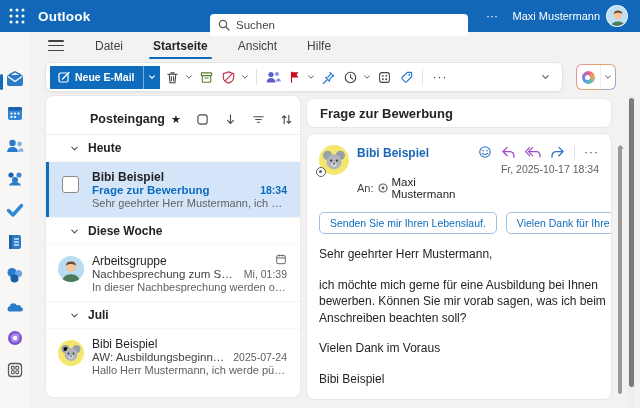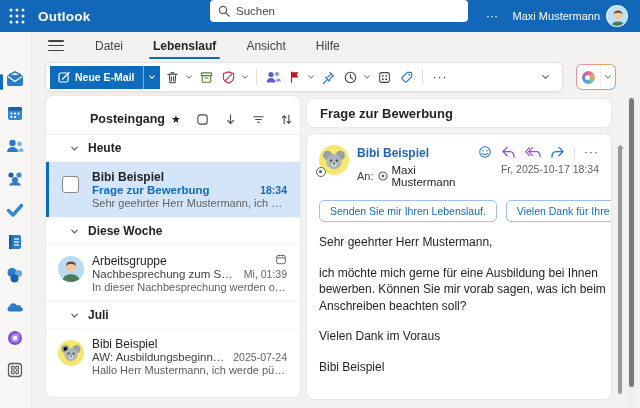--- a/index.html
+++ b/index.html
@@ -5,21 +5,21 @@
   html,body{margin:0;padding:0;}
   body{font-family:"Liberation Sans","DejaVu Sans",sans-serif;background:#e8e8e8;}
   .stage{position:relative;width:640px;height:408px;background:#f3f2f1;overflow:hidden;
          font-family:"Liberation Sans","DejaVu Sans",sans-serif;}
   
   .topbar{position:absolute;left:0;top:0;width:640px;height:32px;background:#1267b8;
           display:flex;align-items:center;}
   .waffle{position:absolute;left:8px;top:7px;width:18px;height:18px;cursor:pointer;}
   .brand{position:absolute;left:38px;top:0;height:32px;display:flex;align-items:center;
          color:#fff;font-size:13.5px;font-weight:700;letter-spacing:.2px;}
-  .searchbox{position:absolute;left:210px;top:0;width:258px;height:22px;background:#fff;
+  .searchbox{position:absolute;left:210px;top:14px;width:258px;height:22px;background:#fff;
              border-radius:4px;display:flex;align-items:center;padding:0 8px;box-sizing:border-box;gap:6px;}
   .searchbox span{color:#484848;font-size:11.5px;}
   .top-more{position:absolute;left:480px;top:0;height:32px;width:24px;color:#fff;font-size:12px;
             display:flex;align-items:center;justify-content:center;cursor:pointer;}
   .top-user{position:absolute;right:40px;top:0;height:32px;display:flex;align-items:center;
             color:#fff;font-size:11px;}
   .top-avatar{position:absolute;right:12px;top:5px;width:22px;height:22px;border-radius:50%;
               background:#bfe0f2;overflow:hidden;border:1px solid rgba(255,255,255,.6);box-sizing:border-box;}
   
   .rail{position:absolute;left:0;top:32px;width:30px;height:376px;background:#f8f7f6;}
@@ -89,21 +89,21 @@
             padding-left:13px;font-size:13px;font-weight:600;color:#242424;}
   .msgcard{position:absolute;left:306px;top:133px;width:306px;height:267px;background:#fff;
            border:1px solid #e8e8e8;border-radius:8px;box-sizing:border-box;padding:11px 12px;overflow:hidden;}
   .msg-head{display:flex;gap:8px;}
   .avatar30{width:30px;height:30px;border-radius:50%;background:#f5e76e;position:relative;flex:none;overflow:visible;}
   .avatar30 .badge{position:absolute;left:-3px;bottom:-2px;width:10px;height:10px;border-radius:50%;
                    background:#fff;border:1.5px solid #5f5f5f;box-sizing:border-box;}
   .avatar30 .badge::after{content:"";position:absolute;left:2px;top:2px;width:3px;height:3px;border-radius:50%;background:#5f5f5f;}
   .msg-cols{flex:1;min-width:0;}
   .msg-name{font-size:12px;font-weight:700;color:#1b66b8;margin-top:1px;}
-  .msg-to{font-size:11px;color:#424242;margin-top:4px;display:flex;align-items:center;gap:4px;}
+  .msg-to{font-size:11px;color:#424242;margin-top:16px;display:flex;align-items:center;gap:4px;}
   .msg-to .toname{color:#242424;font-size:11.5px;}
   .msg-right{display:flex;flex-direction:column;align-items:flex-end;gap:4px;flex:none;}
   .actions{display:flex;align-items:center;gap:9px;}
   .actions .ic{cursor:pointer;display:flex;}
   .msg-date{font-size:10.5px;color:#616161;}
   .chips{margin-top:12px;}
   .chiprow{display:flex;gap:9px;margin-bottom:7px;}
   .chip{border:1px solid #9cc0e8;border-radius:5px;color:#0f6cbd;font-size:10.5px;
         padding:4px 10px;white-space:nowrap;cursor:pointer;background:#fff;}
   .bodytext{margin-top:12px;font-size:12px;color:#242424;line-height:16.5px;width:287px;}
@@ -243,21 +243,21 @@
     </div>
   </div>
 
   <div class="menubar">
     <div class="hamburger">
         <div></div>
         <div></div>
         <div></div>
       </div>
     <div class="tab t0">Datei</div>
-    <div class="tab active">Lebenslauf</div>
+    <div class="tab active">Startseite</div>
     <div class="tab">Ansicht</div>
     <div class="tab">Hilfe</div>
   </div>
 
   <div class="ribbon">
     <div class="newmail">
       <div class="main">
         <span style="display:flex;">
           <svg width="12" height="12" viewBox="0 0 12 12">
               <rect x="1" y="2" width="9" height="9" rx="1.5" fill="none" stroke="#fff" stroke-width="1.2"></rect>

